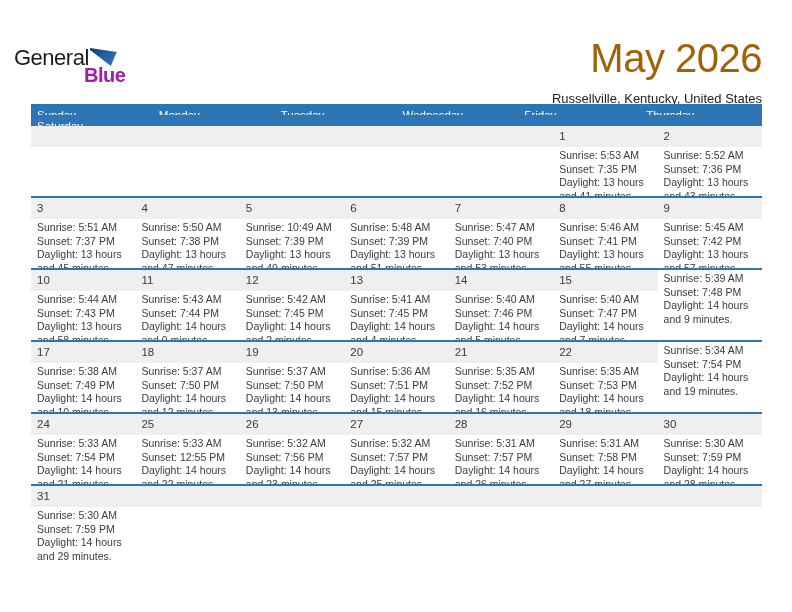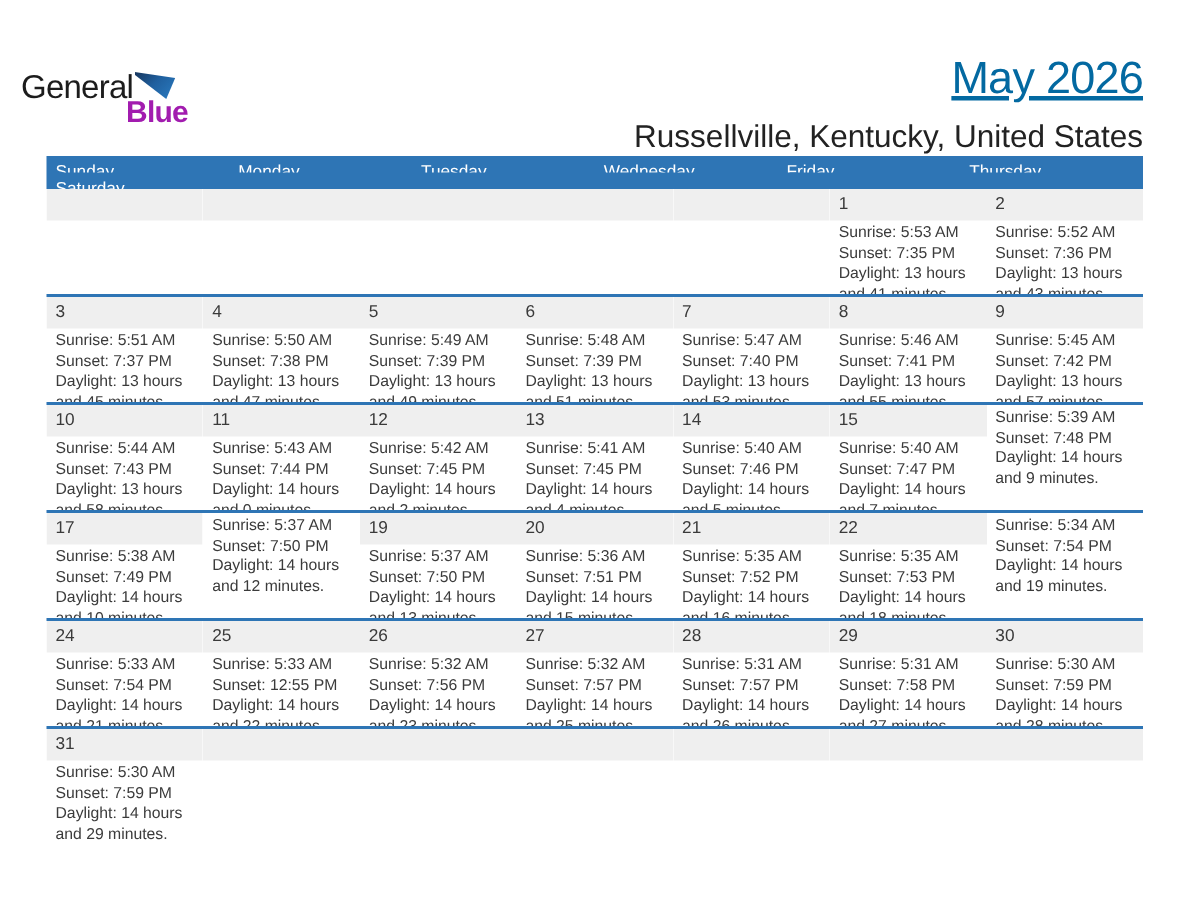--- a/index.html
+++ b/index.html
@@ -17,22 +17,22 @@
   .logo { position: absolute; left: 14px; top: 47px; line-height: 1; }
   .logo-line1 { display: flex; align-items: flex-start; font-size: 22px; font-weight: 500; color: #1c1c1c; letter-spacing: -0.5px; }
   .logo-triangle {
     display: inline-block; width: 27px; height: 18px; margin-left: 1px; margin-top: 1px;
     background: linear-gradient(135deg, #17365d 0%, #1f5f9e 45%, #2b7cc1 100%);
     clip-path: polygon(0 0, 100% 22%, 78% 100%, 0 10%);
   }
   .logo-line2 { font-size: 20px; font-weight: 700; color: #a21caf; letter-spacing: -0.5px; margin: -4px 0 0 70px; }
 
   .title-block { position: absolute; right: 30px; top: 36px; text-align: right; }
-  .month-title { font-size: 30px; color: #0369a1; letter-spacing: -0.5px; text-decoration: underline; }
-  .location { font-size: 21px; color: #222222; margin-top: 10px; }
+  .month-title { font-size: 40px; color: #a16207; letter-spacing: -0.5px; }
+  .location { font-size: 13px; color: #222222; margin-top: 10px; }
 
   
   .calendar { position: absolute; left: 31px; top: 104px; width: 731px; }
 
   .weekday-row {
     display: grid; grid-template-columns: repeat(6, 1fr);
     background: #2e75b5; height: 22px;
   }
   .weekday-cell {
     color: #ffffff; font-size: 11.5px; line-height: 22px;
@@ -136,21 +136,21 @@
             <div class="day-details">
               <div class="">Sunrise: 5:50 AM</div>
               <div class="">Sunset: 7:38 PM</div>
               <div class="">Daylight: 13 hours</div>
               <div class="">and 47 minutes.</div>
             </div>
           </div>
           <div class="day-cell">
             <div class="day-num">5</div>
             <div class="day-details">
-              <div class="">Sunrise: 5:49 AM</div>
+              <div class="">Sunrise: 10:49 AM</div>
               <div class="">Sunset: 7:39 PM</div>
               <div class="">Daylight: 13 hours</div>
               <div class="">and 49 minutes.</div>
             </div>
           </div>
           <div class="day-cell">
             <div class="day-num">6</div>
             <div class="day-details">
               <div class="">Sunrise: 5:48 AM</div>
               <div class="">Sunset: 7:39 PM</div>
@@ -254,20 +254,21 @@
           <div class="day-cell">
             <div class="day-num">17</div>
             <div class="day-details">
               <div class="">Sunrise: 5:38 AM</div>
               <div class="">Sunset: 7:49 PM</div>
               <div class="">Daylight: 14 hours</div>
               <div class="">and 10 minutes.</div>
             </div>
           </div>
           <div class="day-cell">
+            <div class="day-num">18</div>
             <div class="day-details">
               <div class="">Sunrise: 5:37 AM</div>
               <div class="">Sunset: 7:50 PM</div>
               <div class="">Daylight: 14 hours</div>
               <div class="">and 12 minutes.</div>
             </div>
           </div>
           <div class="day-cell">
             <div class="day-num">19</div>
             <div class="day-details">

